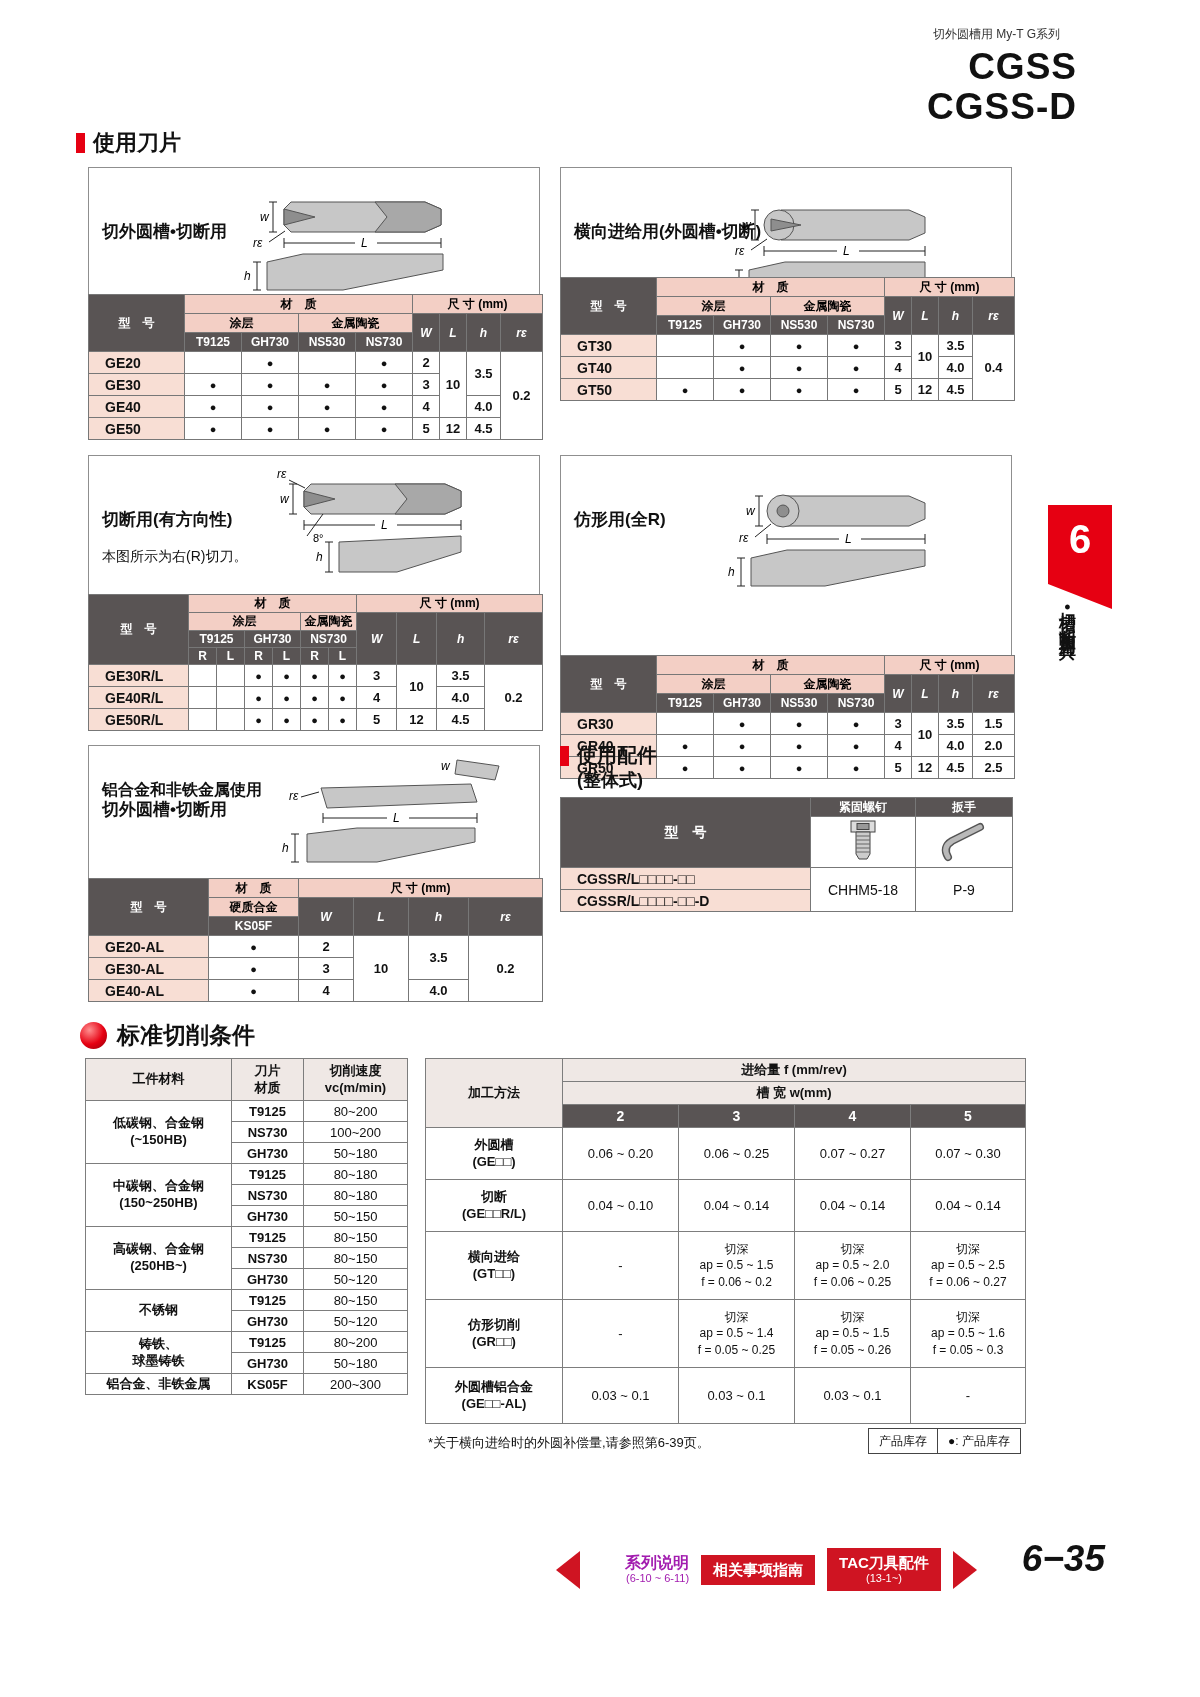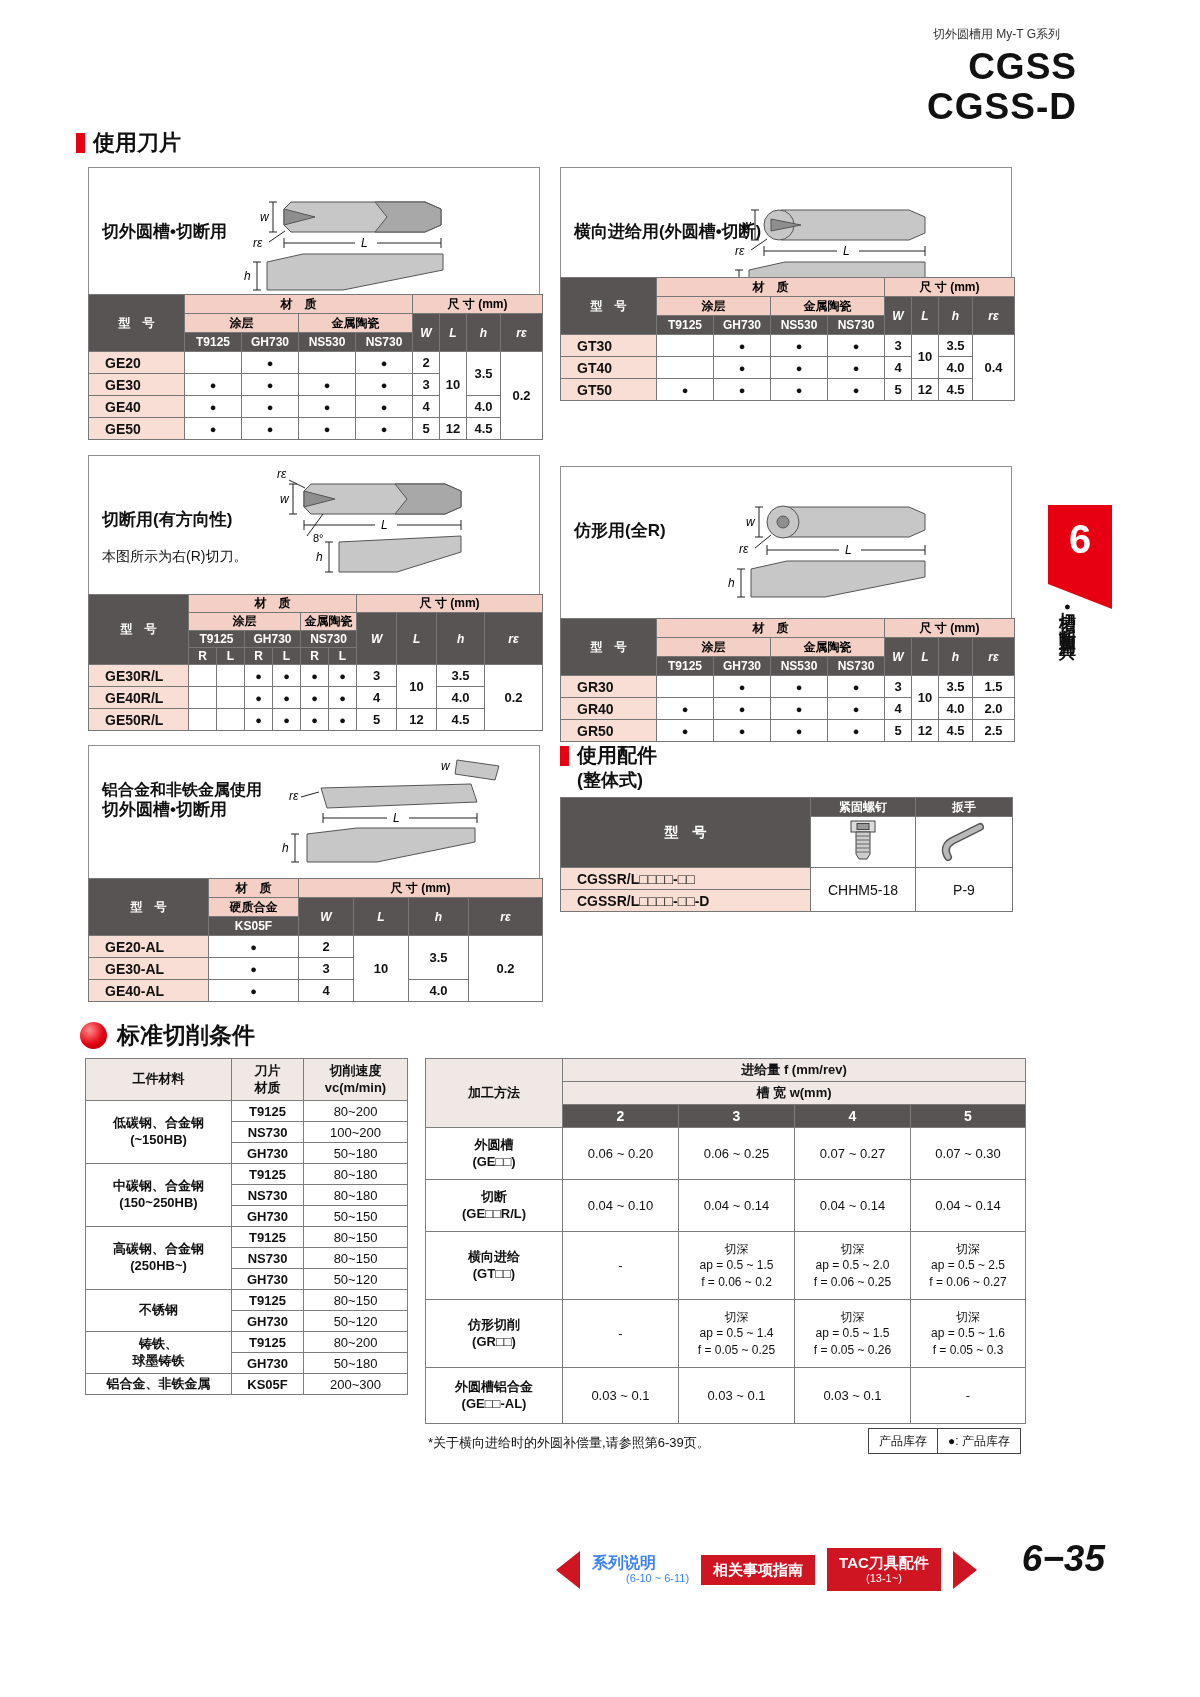--- a/index.html
+++ b/index.html
@@ -61,21 +61,21 @@
   .sphere{width:27px;height:27px;border-radius:50%;background:radial-gradient(circle at 35% 30%,#ff8f8f,#e60012 55%,#8f000b);}
   
   .footnote{position:absolute;left:428px;top:1434px;font-size:13px;}
   .stock-box{position:absolute;left:868px;top:1428px;border:1px solid #444;font-size:12px;display:flex;align-items:center;height:26px;}
   .stock-box .lab{padding:0 10px;border-right:1px solid #444;height:100%;display:flex;align-items:center;background:#fff;}
   .stock-box .val{padding:0 10px;}
   
   .footer{position:absolute;left:556px;top:1548px;display:flex;align-items:center;gap:12px;}
   .arrow-l{width:0;height:0;border-top:19px solid transparent;border-bottom:19px solid transparent;border-right:24px solid #cf1422;}
   .arrow-r{width:0;height:0;border-top:19px solid transparent;border-bottom:19px solid transparent;border-left:24px solid #cf1422;}
-  .nav-plain{text-align:left;color:#3b82f6;line-height:1.15;}
+  .nav-plain{text-align:right;color:#a21caf;line-height:1.15;}
   .nav-plain .a{font-size:16px;font-weight:bold;}
   .nav-plain .b{font-size:11px;margin-left:34px;}
   .nav-box{background:#cf1422;color:#fff;text-align:center;padding:6px 12px;line-height:1.2;}
   .nav-box .a{font-size:15px;font-weight:bold;}
   .nav-box .b{font-size:11px;}
   .page-num{position:absolute;right:95px;top:1538px;font-size:37px;font-weight:bold;font-style:italic;}
   svg text{font-family:"Liberation Sans","DejaVu Sans",sans-serif;}
 </style>
 </head>
 <body>
@@ -377,21 +377,21 @@
         <td class="dot">●</td>
         <td class="dot">●</td>
         <td class="v">5</td>
         <td class="v">12</td>
         <td class="v">4.5</td>
       </tr>
     </tbody>
       </table>
   </div>
 
-  <div class="box" style="left:560px;top:466px;width:452px;height:276px">
+  <div class="box" style="left:560px;top:455px;width:452px;height:324px">
     <div class="box-title">仿形用(全R)</div>
     <svg class="dg" style="left:150px;top:26px" width="290" height="120">
       <polygon points="74,14 198,14 214,21 214,37 198,44 74,44" fill="#c7c7c7" stroke="#555"></polygon>
       <circle cx="72" cy="29" r="16" fill="#c7c7c7" stroke="#555"></circle>
       <circle cx="72" cy="29" r="6" fill="#8e8e8e" stroke="#555"></circle>
       <line x1="48" y1="14" x2="48" y2="44" stroke="#222"></line>
         <line x1="44" y1="14" x2="52" y2="14" stroke="#222"></line>
         <line x1="44" y1="44" x2="52" y2="44" stroke="#222"></line>
       <text x="35" y="33" font-size="12" font-style="italic">w</text>
       <text x="28" y="60" font-size="12" font-style="italic">rε</text>

